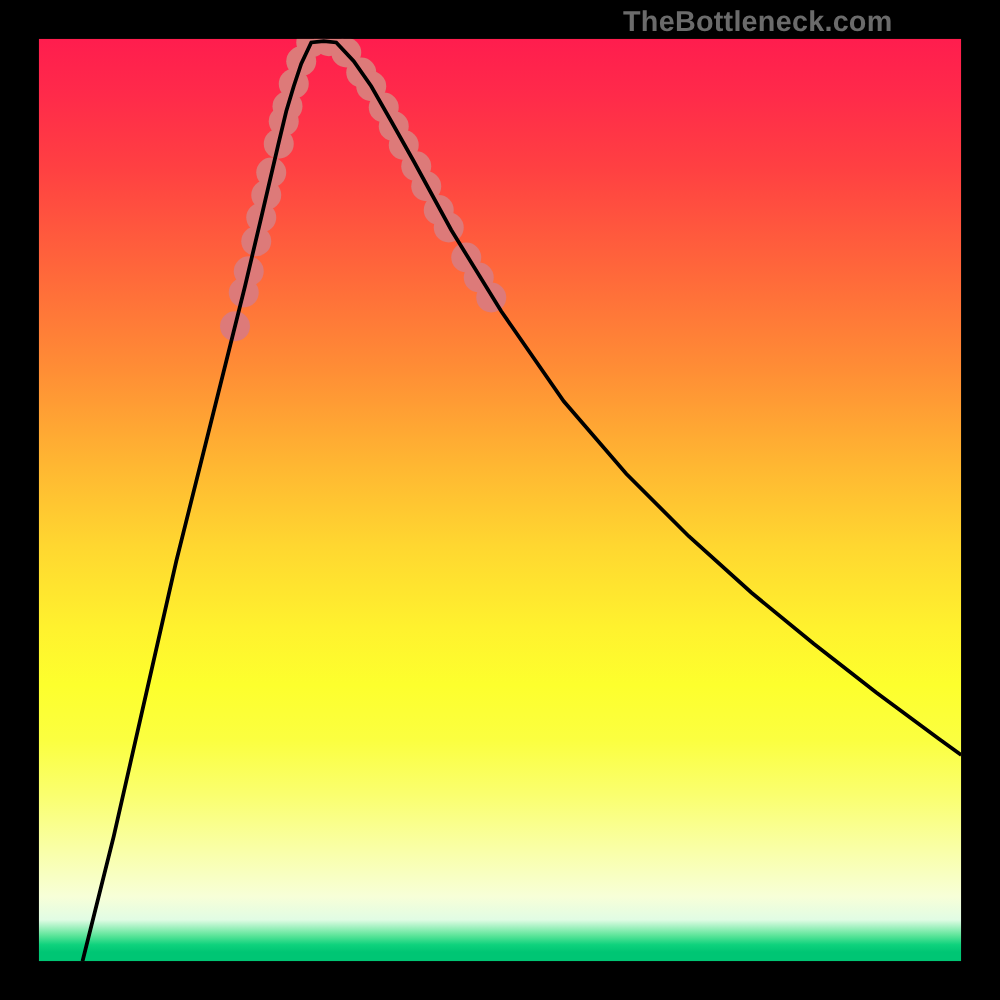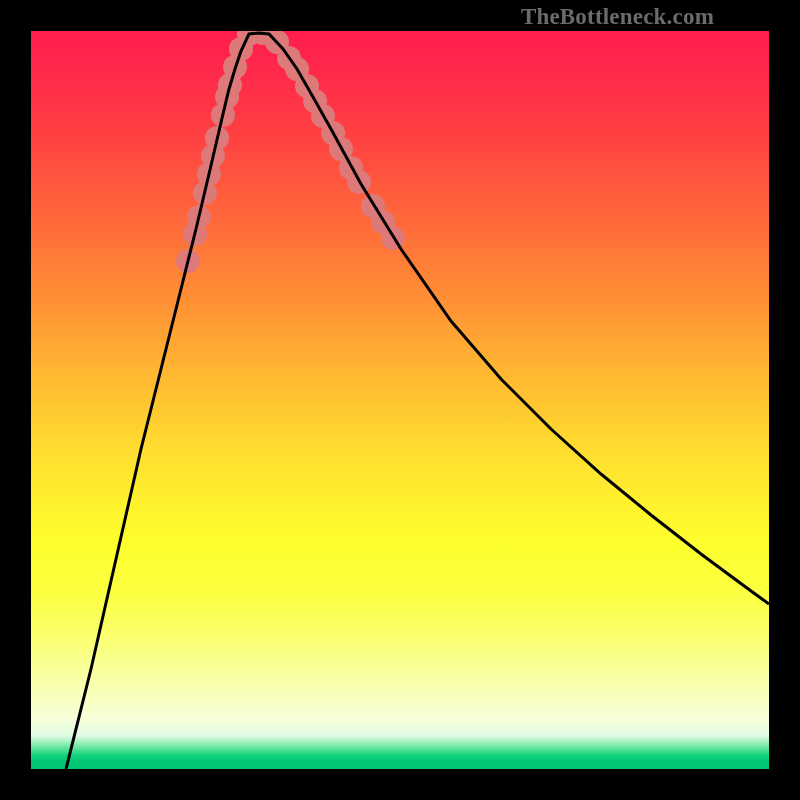--- a/index.html
+++ b/index.html
@@ -10,21 +10,20 @@
     overflow: hidden;
     background: #000;
     font-family: Arial, Helvetica, sans-serif;
   }
   .frame {
     position: absolute;
     left: 0;
     top: 0;
     width: 728px;
     height: 800px;
-    font-family: Liberation Serif, serif;
   }
   .plot-area {
     position: absolute;
     left: 31px;
     top: 31px;
     width: 738px;
     height: 738px;
     overflow: hidden;
   }
   .gradient {

